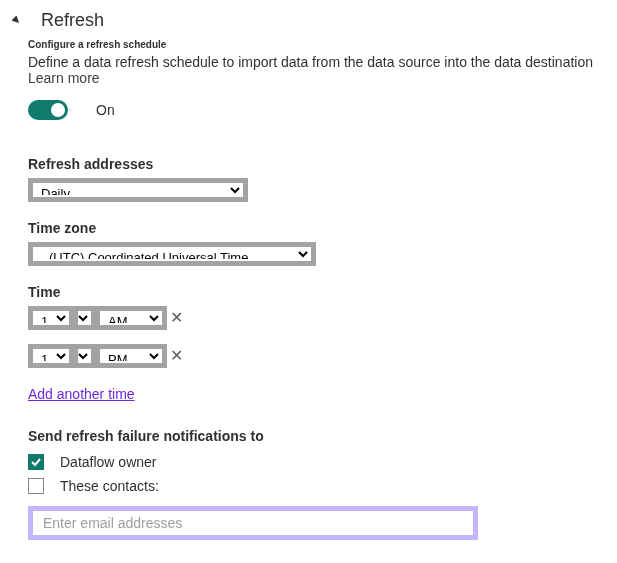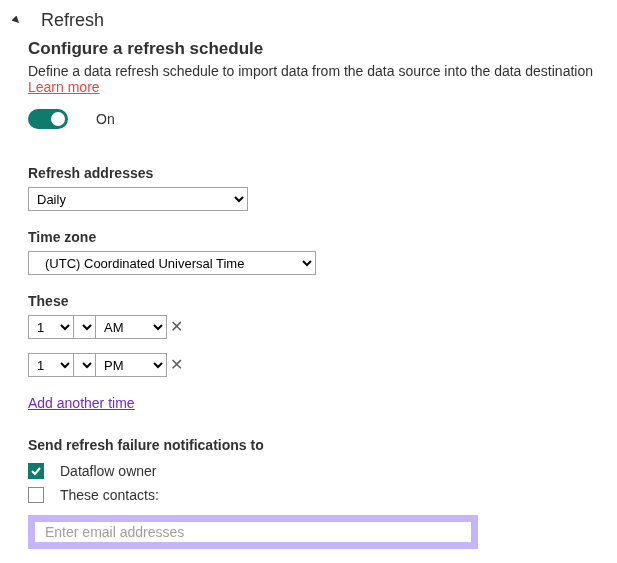--- a/index.html
+++ b/index.html
@@ -22,45 +22,45 @@
       color: #323130;
       display: inline-block;
     }
     .section-header .title {
       font-size: 18px;
       font-weight: 400;
     }
     .indented { margin-left: 16px; }
     .subhead {
       font-weight: 600;
-      font-size: 17px;
+      font-size: 10px;
       margin-bottom: 4px;
     }
     .desc { font-size: 14px; color: #323130; margin-bottom: 14px; }
-    .desc a { color: #ef4444; text-decoration: underline; cursor: pointer; }
+    .desc a { color: #404040; cursor: pointer; }
     .toggle-row { display: flex; align-items: center; gap: 28px; margin-bottom: 36px; }
     .toggle {
       width: 40px; height: 20px;
       background: #0f7b6c;
       border-radius: 10px;
       position: relative;
       cursor: pointer;
     }
     .toggle .knob {
       position: absolute;
       right: 3px; top: 3px;
       width: 14px; height: 14px;
       background: #fff; border-radius: 50%;
     }
     .field-label { font-weight: 600; font-size: 14px; margin-bottom: 6px; }
     select {
       font-family: inherit;
       font-size: 13px;
       padding: 2px 4px;
-      border: 1px solid #a3a3a3;
+      border: 5px solid #a3a3a3;
       background: #fff;
       height: 24px;
     }
     .freq-select { width: 220px; }
     .tz-select { width: 288px; padding-left: 12px; }
     .time-row { display: flex; align-items: center; gap: 0; margin-bottom: 14px; }
     .time-row select { margin-right: -1px; }
     .time-row select:first-child { width: 46px; }
     .time-row select:nth-child(2) { width: 23px; }
     .time-row select:nth-child(3) { width: 72px; }
@@ -90,21 +90,21 @@
     }
     .chk.checked {
       background: #0f7b6c;
       border-color: #0f7b6c;
     }
     .chk.checked svg { display: block; }
     .chk svg { display: none; }
     .email-input {
       width: 450px;
       height: 34px;
-      border: 7px solid #c4b5fd;
+      border: 5px solid #c4b5fd;
       padding: 6px 10px;
       font-family: inherit;
       font-size: 14px;
       color: #605e5c;
       margin-top: 4px;
       margin-bottom: 24px;
     }
     .email-input::placeholder { color: #a19f9d; }
     .btn-row { display: flex; gap: 8px; }
     .btn {
@@ -160,21 +160,21 @@
     </select>
   </div>
 
   <div class="mb-block">
     <div class="field-label">Time zone</div>
     <select class="tz-select">
       <option>(UTC) Coordinated Universal Time</option>
     </select>
   </div>
 
-  <div class="field-label">These</div>
+  <div class="field-label">Time</div>
 
   <div class="time-row">
     <select><option>1</option></select>
     <select><option>00</option></select>
     <select><option>AM</option></select>
     <span class="remove-x">✕</span>
   </div>
 
   <div class="time-row">
     <select><option>1</option></select>

